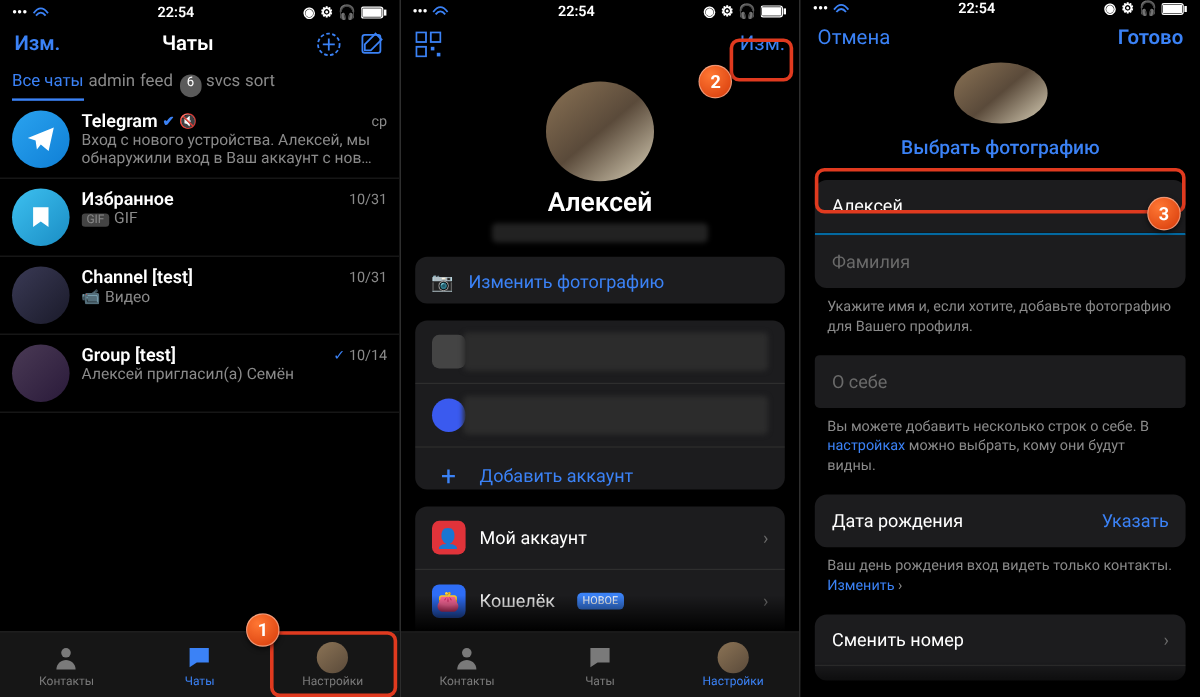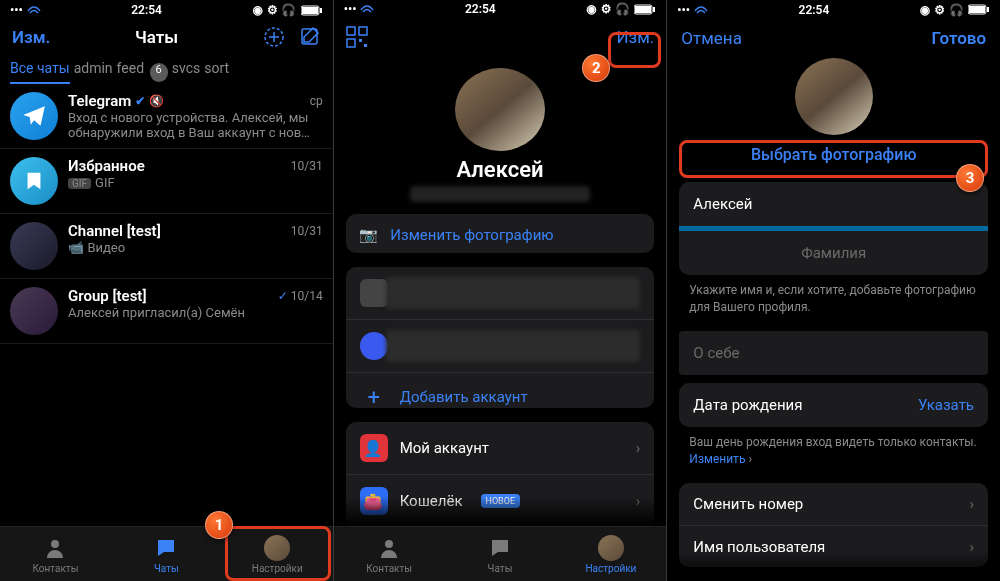--- a/index.html
+++ b/index.html
@@ -40,21 +40,21 @@
   .row + .row { border-top:1px solid #2e2e2e; }
   .row.blur::after { content:""; position:absolute; left:40px; right:14px; top:10px; bottom:10px; background:#2c2c2c; border-radius:4px; filter:blur(2px); }
   .rowicon { width:28px; height:28px; border-radius:6px; display:flex; align-items:center; justify-content:center; font-size:16px; flex:none; }
   .chev { margin-left:auto; color:#6a6a6a; }
   .pill { background:#3b82f6; color:#fff; font-size:9px; padding:2px 5px; border-radius:4px; margin-left:6px; }
 
   
   .p3-top { display:flex; justify-content:space-between; align-items:flex-end; padding:8px 14px; font-size:17px; }
   .input { background:#1c1c1e; padding:13px 14px; font-size:15px; }
   .input.first { border-radius:10px 10px 0 0; margin:0 12px; }
-  .input.second { border-radius:0 0 10px 10px; margin:0 12px; border-top:5px solid #0369a1; color:#6a6a6a;text-align:center; }
+  .input.second { border-radius:0 0 10px 10px; margin:0 12px; border-top:2px solid #0369a1; color:#6a6a6a; }
   .hint { color:#8a8a8a; font-size:12px; padding:7px 22px; line-height:1.4; }
   .hint a { color:#3b82f6; text-decoration:none; }
   .fade-bottom { position:absolute; left:0; right:0; bottom:0; height:30px; background:linear-gradient(transparent,#000); pointer-events:none; }
 
   
   .callout { position:absolute; width:28px; height:28px; z-index:5; }
   .callout .ball { width:28px; height:28px; border-radius:50%; background:radial-gradient(circle at 35% 30%,#ff7733,#d63a0a); border:1px solid #fff6; color:#fff; font-weight:700; font-size:15px; display:flex; align-items:center; justify-content:center; box-shadow:0 2px 4px #0009; }
   .redbox { position:absolute; border:3px solid #e03a1f; border-radius:8px; z-index:4; }
 
   .verify { color:#3b82f6; font-size:12px; }
@@ -311,20 +311,21 @@
   <div class="p3-top">
     <span class="blue">Отмена</span>
     <span class="blue" style="font-weight:600">Готово</span>
   </div>
   <div class="avatar-big" style="width:78px;height:78px;margin-top:2px;margin-bottom:10px"></div>
   <div style="text-align:center;margin-bottom:18px"><span class="blue" style="font-size:16px;font-weight:500">Выбрать фотографию</span></div>
   <div class="input first">Алексей</div>
   <div class="input second">Фамилия</div>
   <div class="hint">Укажите имя и, если хотите, добавьте фотографию для Вашего профиля.</div>
   <div class="input first" style="border-radius:4px;color:#6a6a6a;margin-top:8px">О себе</div>
+  <div class="hint"><span>Вы можете добавить несколько строк о себе. В </span><a>настройках</a><span> можно выбрать, кому они будут видны.</span></div>
   <div class="input first" style="border-radius:10px;display:flex;margin-top:8px">
       <span>Дата рождения</span>
       <span class="blue" style="margin-left:auto">Указать</span>
     </div>
   <div class="hint"><span>Ваш день рождения вход видеть только контакты. </span><a>Изменить </a><span>›</span></div>
   <div class="card" style="margin-top:8px">
     <div class="row">
         <span>Сменить номер</span>
         <span class="chev">›</span>
       </div>

